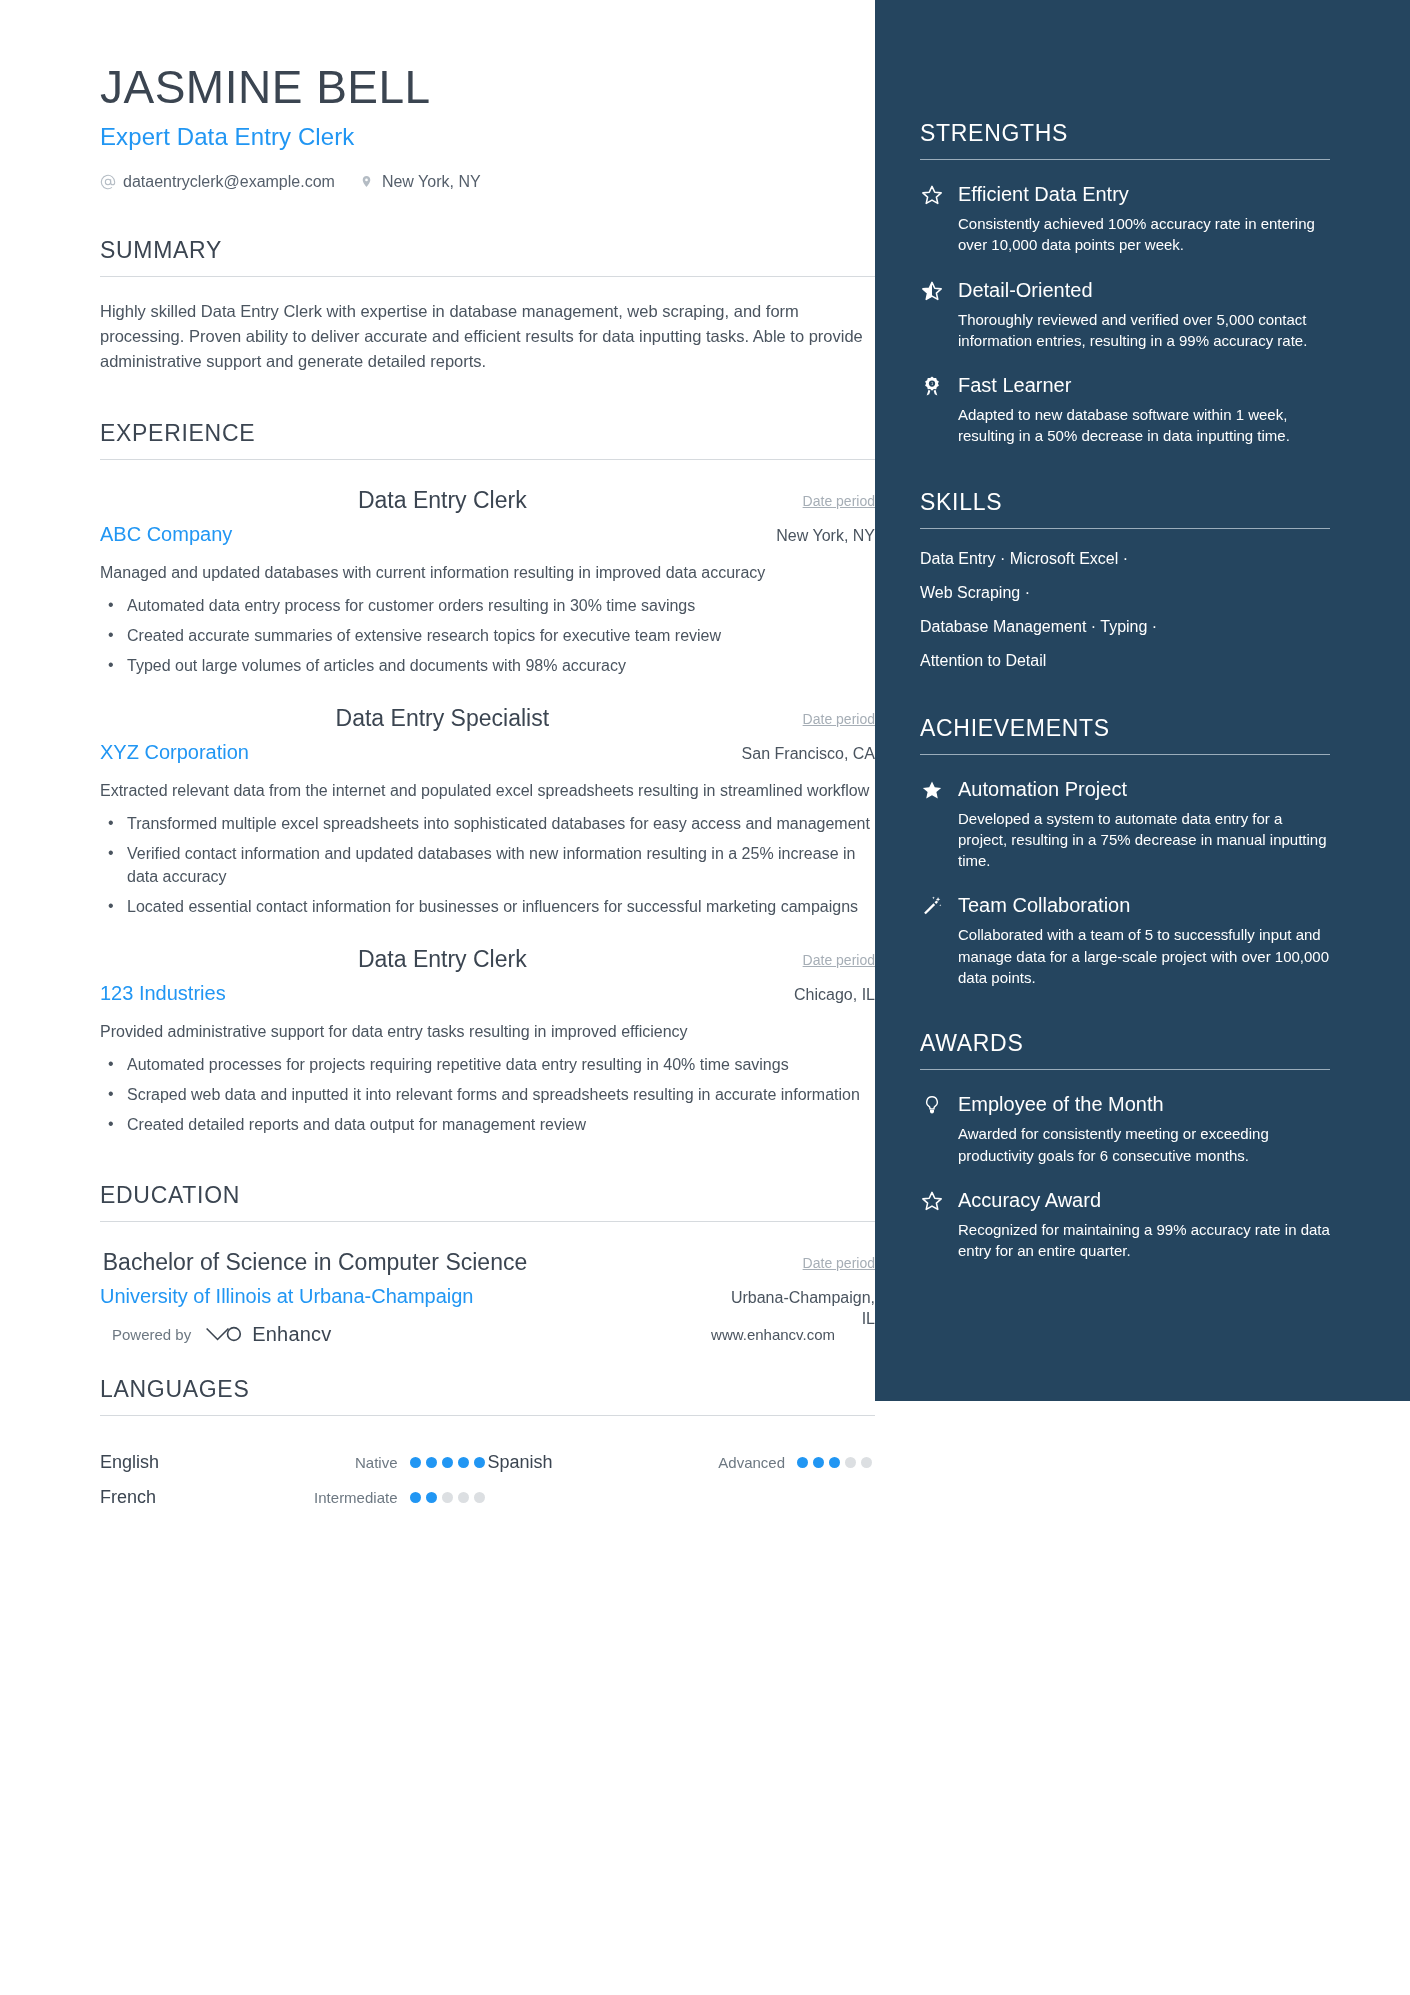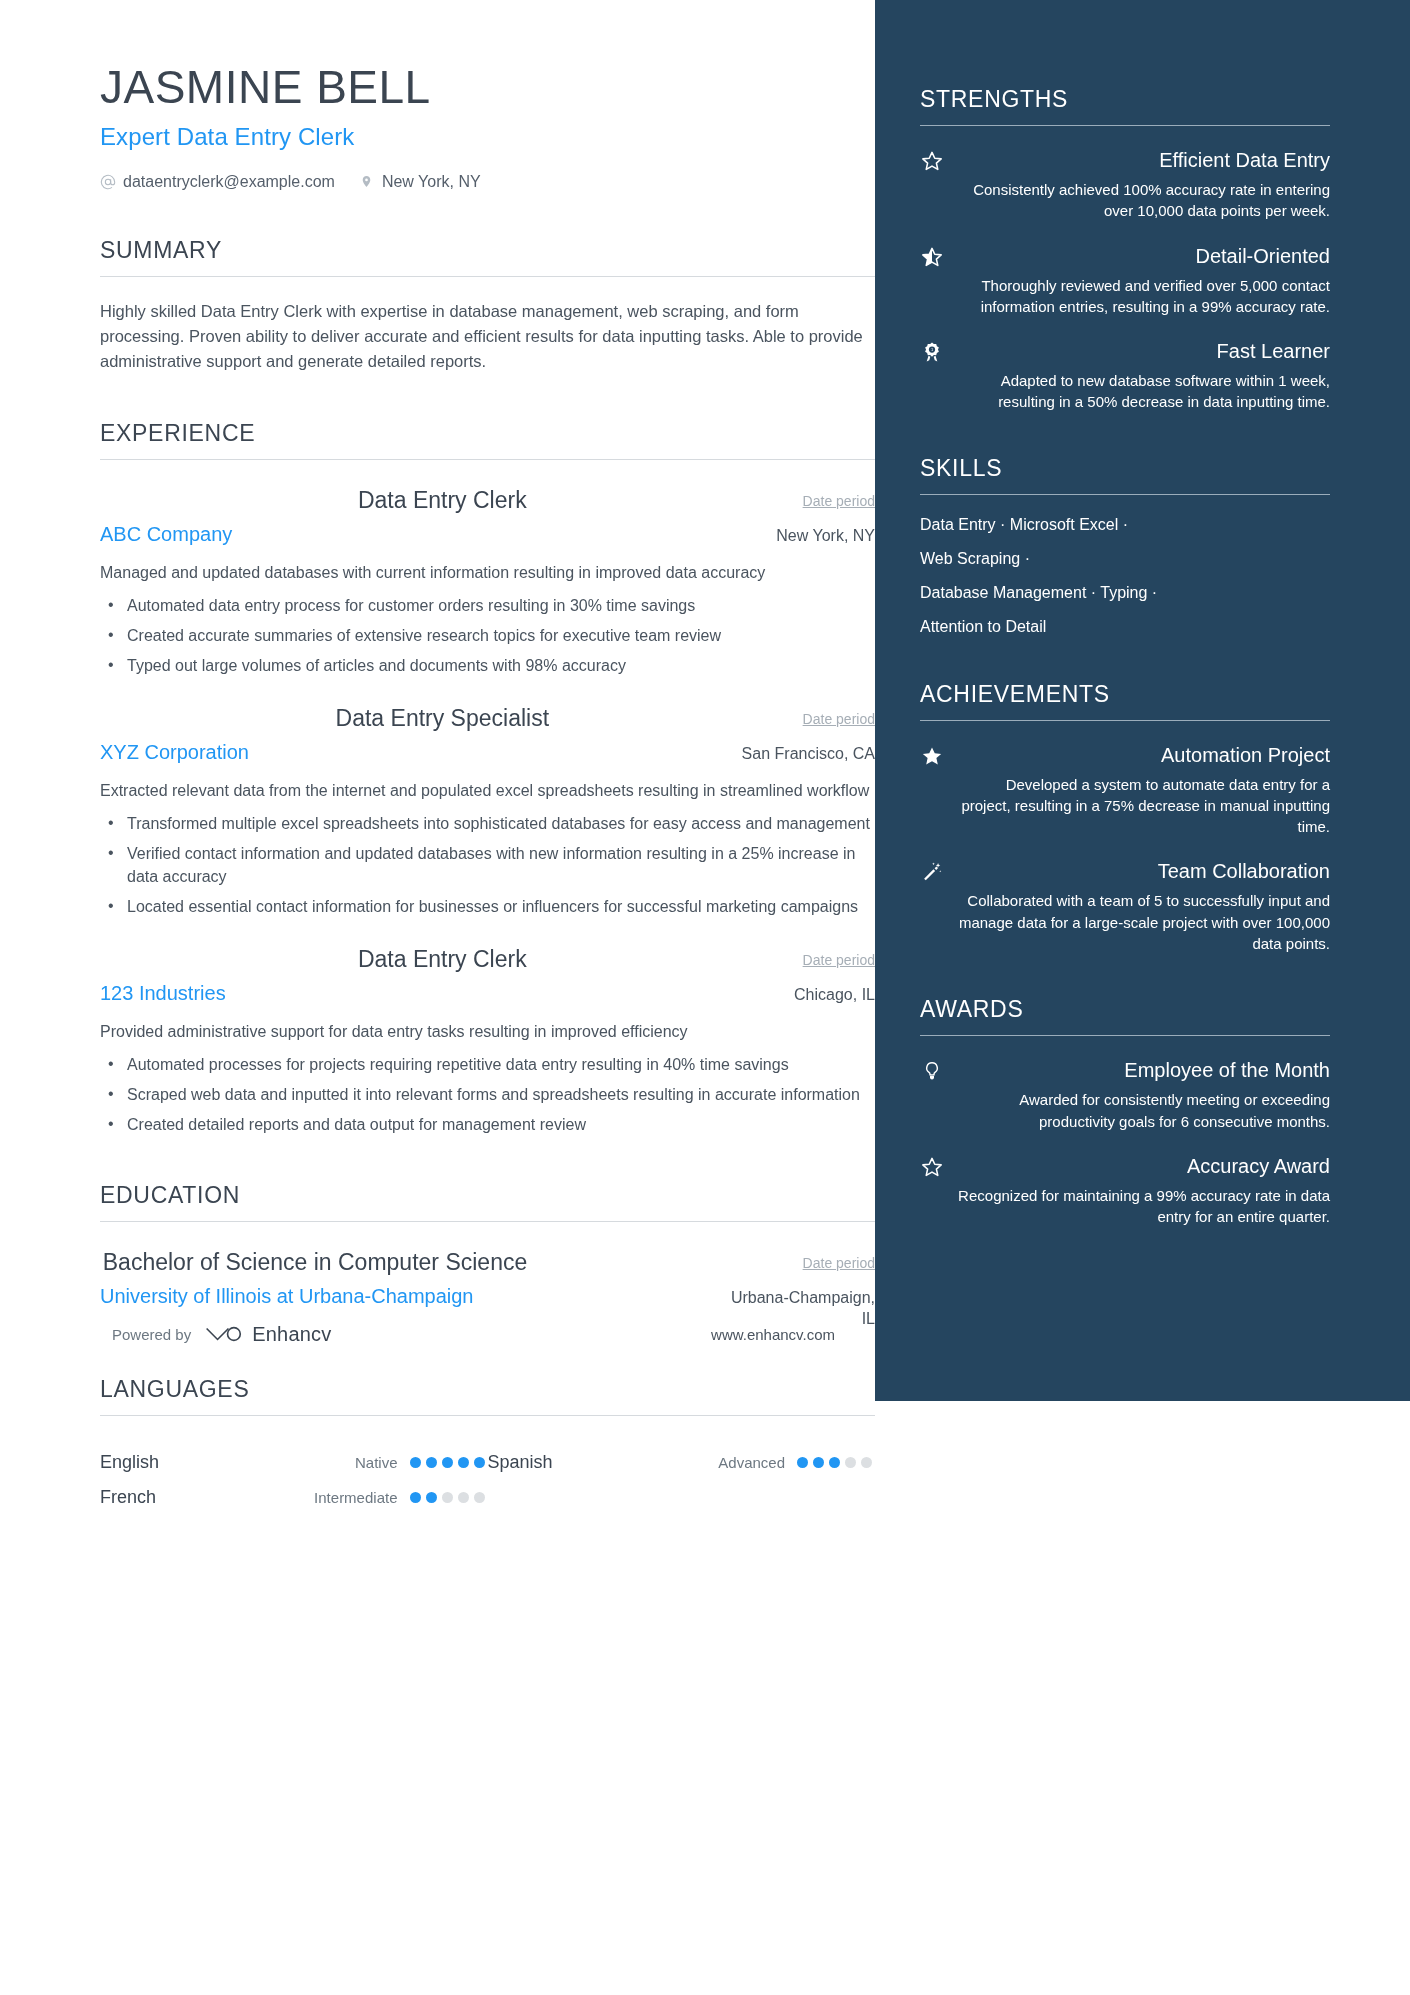--- a/index.html
+++ b/index.html
@@ -74,33 +74,33 @@
   }
   .powered { display: flex; align-items: center; gap: 12px; }
   .powered-label { font-size: 15px; color: #6d7882; }
   .brand { display: flex; align-items: flex-start; gap: 9px; }
   .brand-name { font-size: 20px; color: #3b4551; font-weight: 400; letter-spacing: .2px; }
   .site { font-size: 15px; color: #4a545f; }
 
   
   .sidebar {
     width: 690px; background: #25455f; color: #ffffff;
-    padding: 86px 80px 0 45px;
+    padding: 120px 80px 0 45px;
   }
   .sb-section + .sb-section { margin-top: 42px; }
   .sb-title {
     font-size: 23px; font-weight: 300; letter-spacing: .7px; color: #ffffff;
     padding-bottom: 12px;
   }
   .sb-rule { height: 1px; background: #9badbb; width: 100%; }
 
   .sb-item { display: flex; gap: 14px; margin-top: 22px; }
   .sb-icon { width: 24px; min-width: 24px; height: 24px; color: #ffffff; display: flex; align-items: center; justify-content: center; padding-top: 2px; }
   .sb-icon svg { display: block; }
-  .sb-body { flex: 1 1 auto; text-align: right; }
+  .sb-body { flex: 1 1 auto; }
   .sb-item-title { font-size: 20px; font-weight: 300; color: #ffffff; line-height: 1.2; }
   .sb-item-desc { font-size: 15px; line-height: 1.42; color: #ffffff; margin-top: 7px; }
 
   .skills-lines { margin-top: 18px; }
   .skill-line { font-size: 16px; color: #ffffff; line-height: 1.45; margin-top: 11px; font-weight: 400; }
 </style>
 </head>
 <body>
 
 <div class="page">

